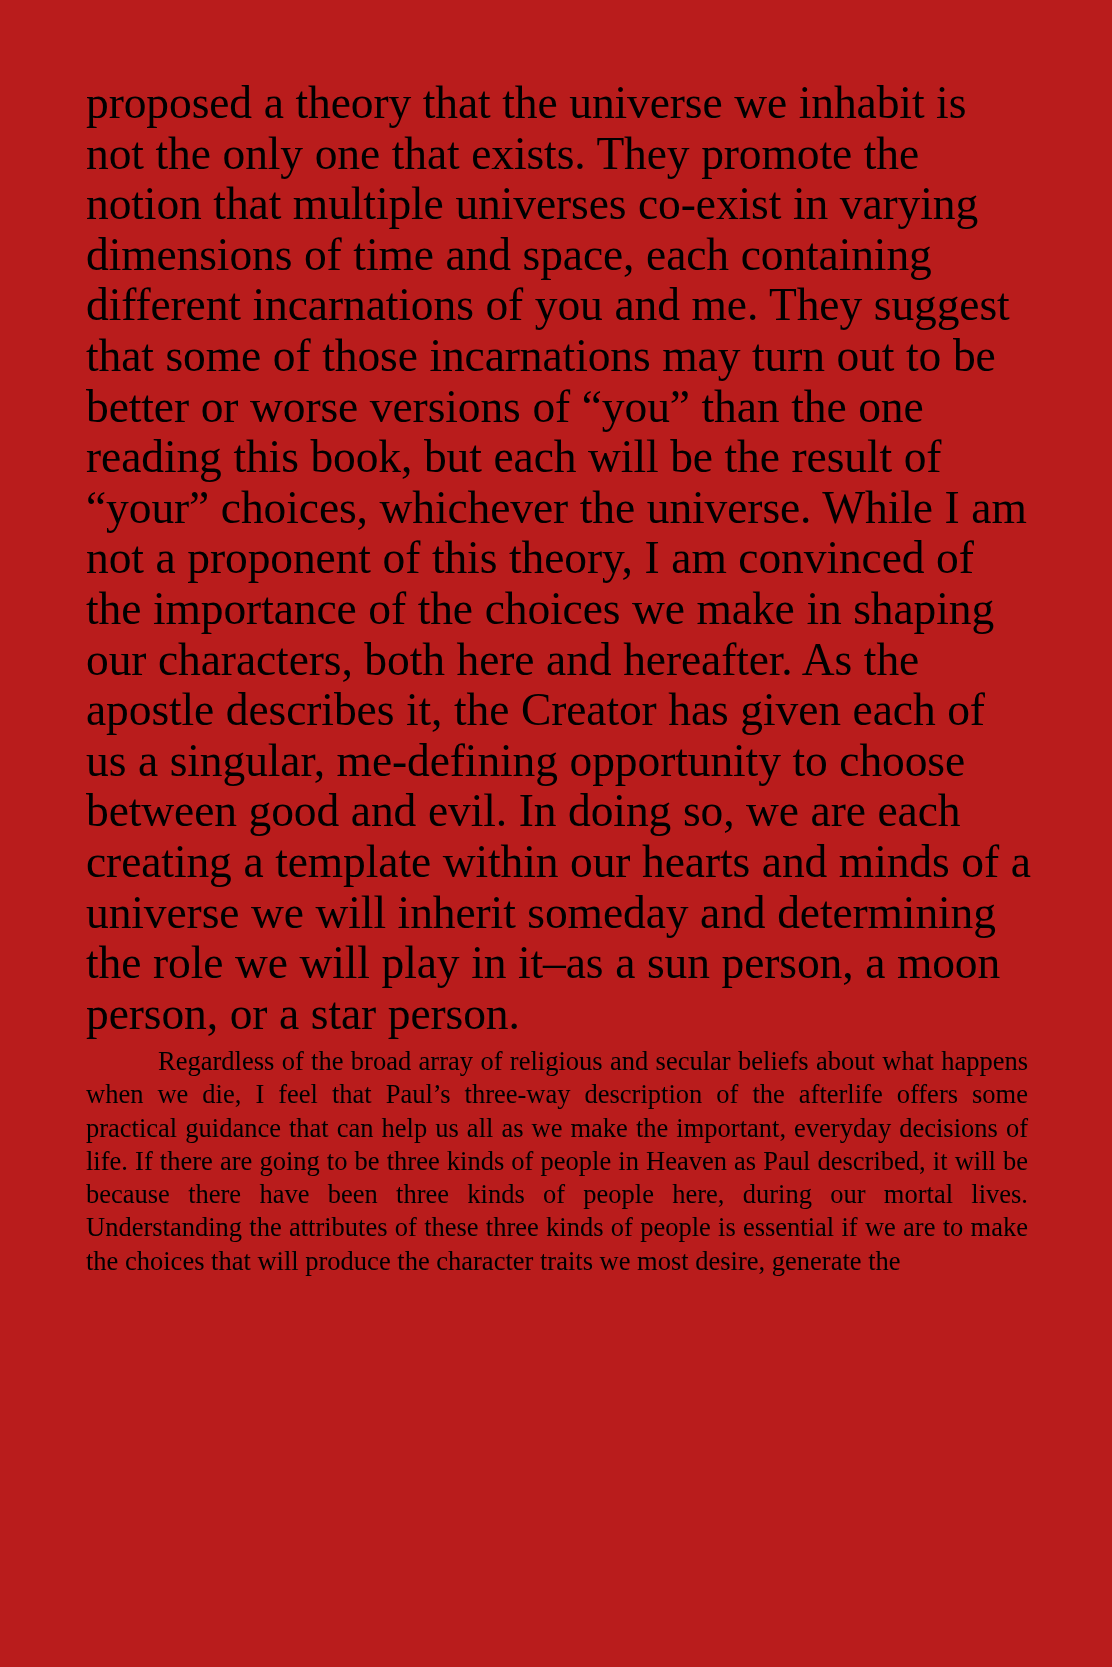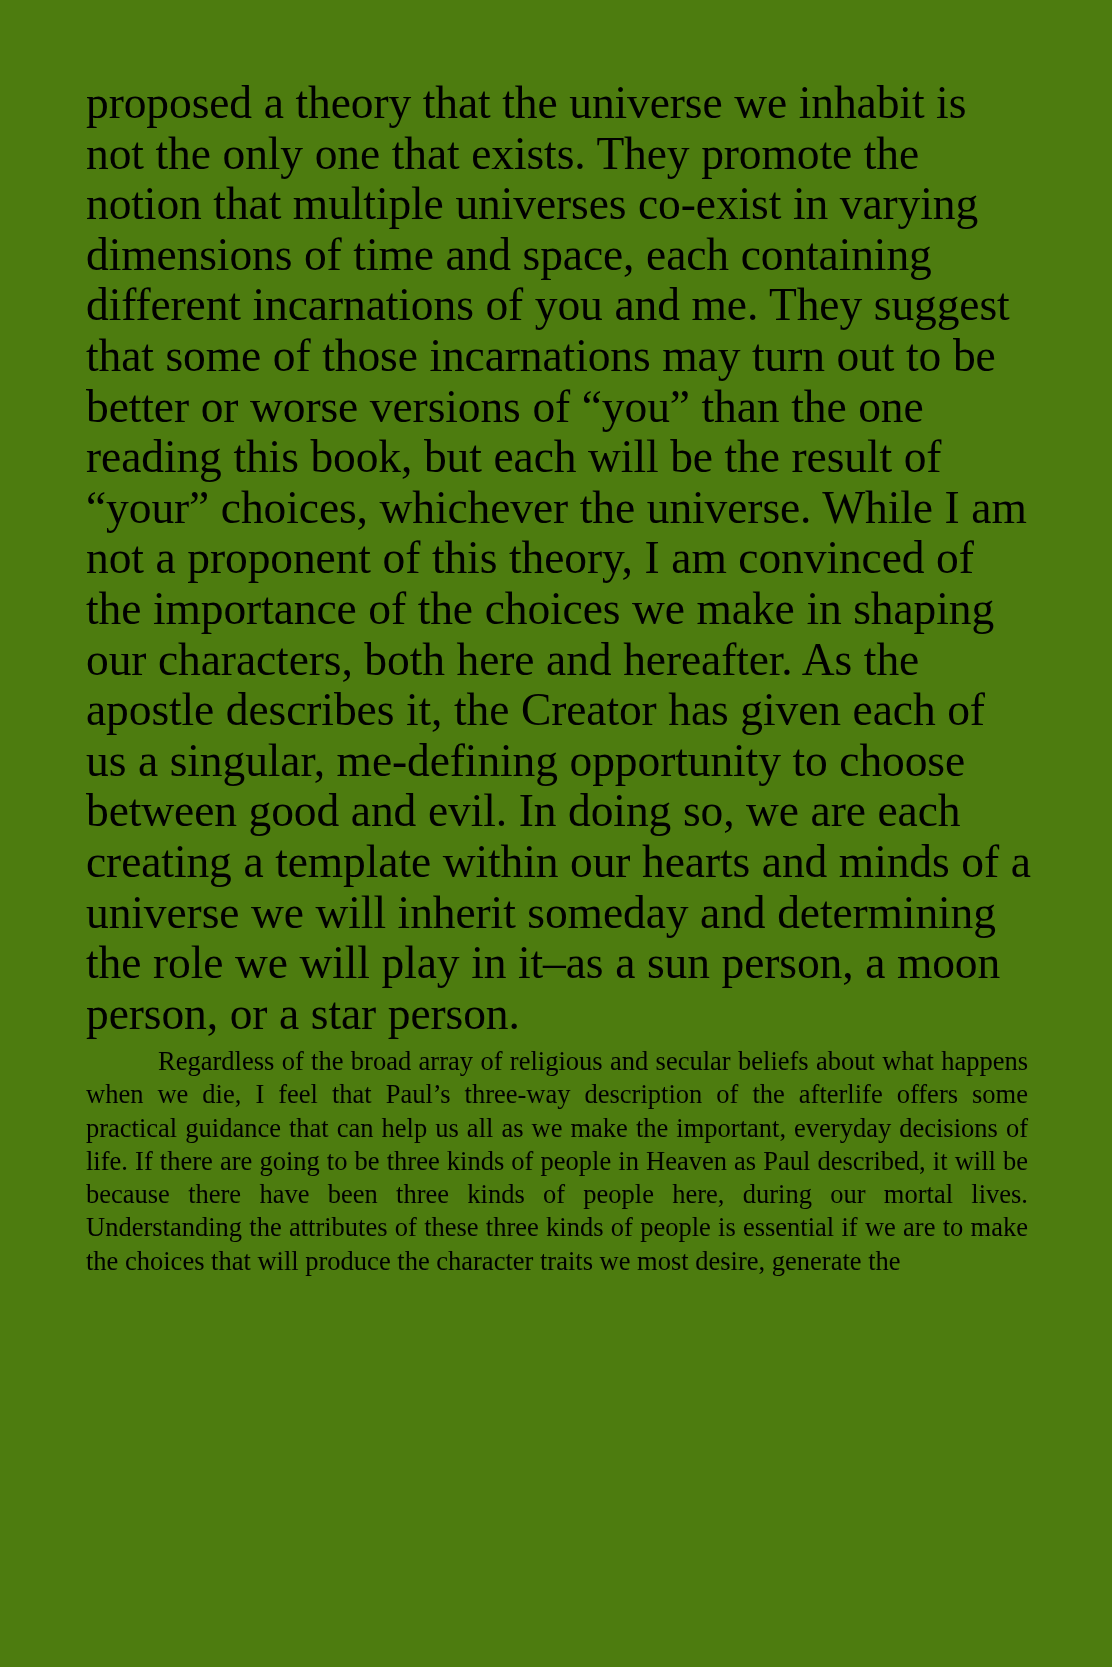--- a/index.html
+++ b/index.html
@@ -13,21 +13,21 @@
     font-family: "Liberation Serif", "DejaVu Serif", serif;
     color: #000000;
     overflow: hidden;
   }
   .page {
     position: relative;
     width: 1112px;
     height: 1667px;
     box-sizing: border-box;
     padding: 78px 80px 0 86px;
-    background: #4d7c0f;
+    background: #b91c1c;
   }
   .body-text {
     font-size: 45.5px;
     line-height: 50.6px;
     text-align: left;
     letter-spacing: -0.1px;
     word-spacing: 0.4px;
     margin: 0;
   }
   .para-second {

